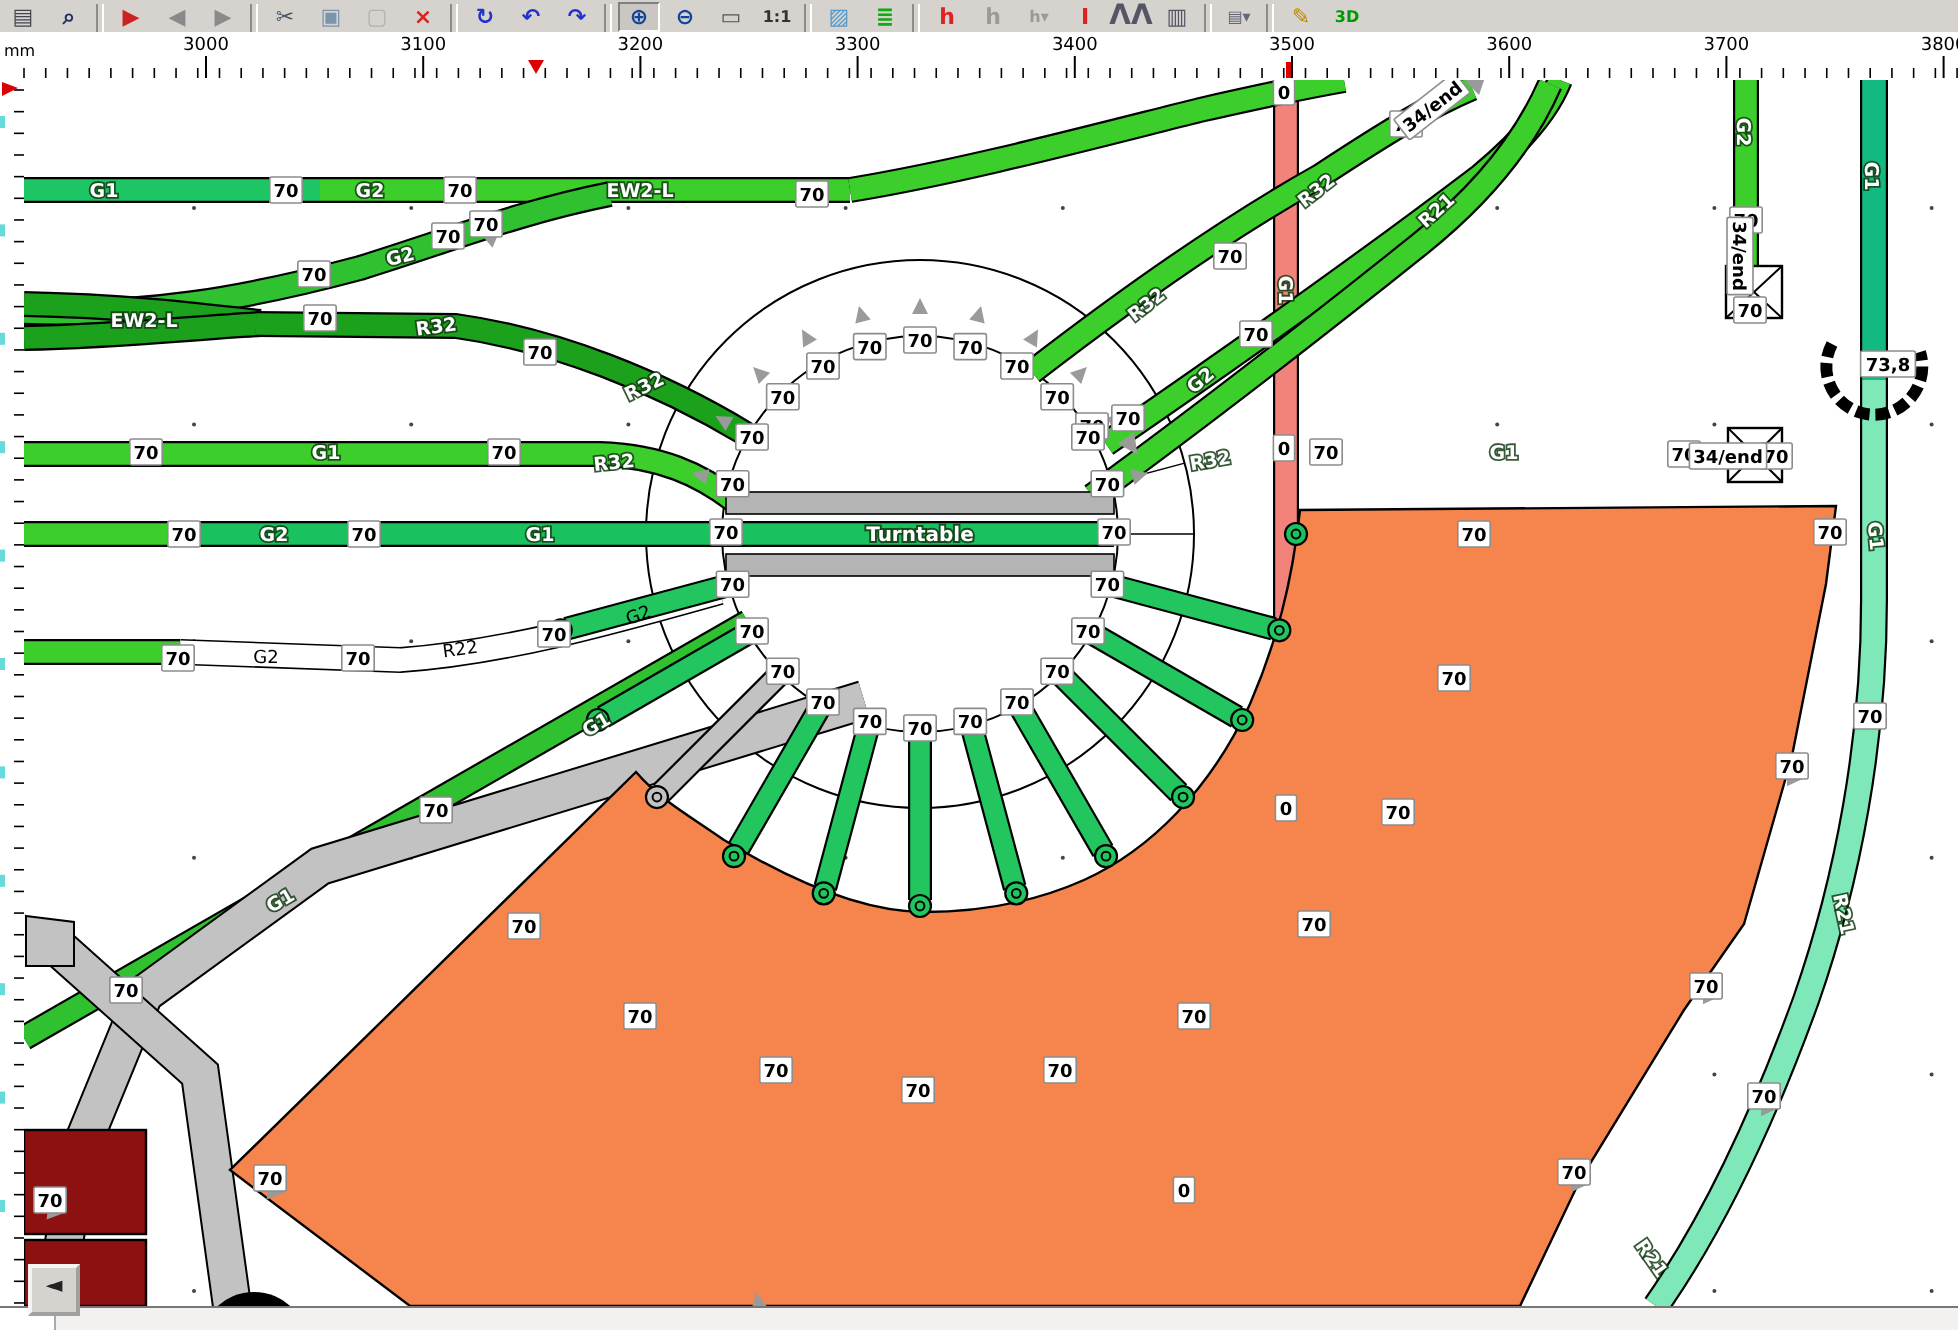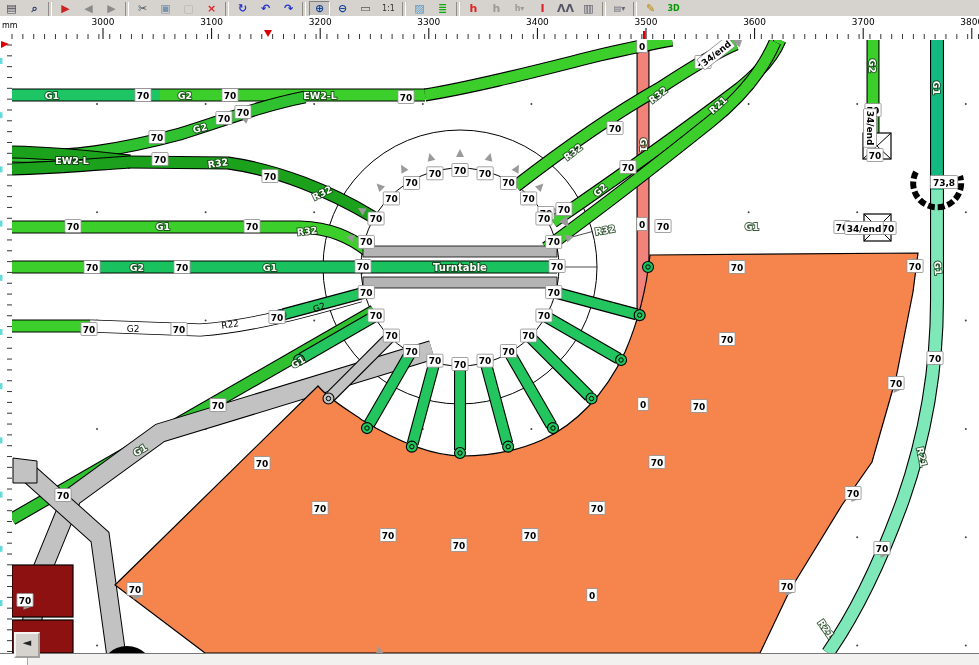--- a/index.html
+++ b/index.html
@@ -41,30 +41,30 @@
       <div class="tb-btn" style="color: rgb(181, 178, 172); font-weight: bold;">▢</div>
       <div class="tb-btn" style="color: rgb(221, 34, 34); font-weight: bold;">×</div>
       <div class="tb-sep"></div>
       <div class="tb-btn" style="color: rgb(34, 51, 204); font-weight: bold;">↻</div>
       <div class="tb-btn" style="color: rgb(34, 51, 204); font-weight: bold;">↶</div>
       <div class="tb-btn" style="color: rgb(34, 51, 204); font-weight: bold;">↷</div>
       <div class="tb-sep"></div>
       <div class="tb-btn pressed" style="color: rgb(17, 68, 153); font-weight: bold;">⊕</div>
       <div class="tb-btn" style="color: rgb(17, 68, 153); font-weight: bold;">⊖</div>
       <div class="tb-btn" style="color: rgb(85, 85, 85); font-weight: bold;">▭</div>
-      <div class="tb-btn" style="color: rgb(51, 51, 51); font-weight: normal; font-size: 8px;">1:1</div>
+      <div class="tb-btn" style="color: rgb(51, 51, 51); font-weight: bold; font-size: 8px;">1:1</div>
       <div class="tb-sep"></div>
       <div class="tb-btn" style="color: rgb(85, 153, 204); font-weight: bold;">▨</div>
       <div class="tb-btn" style="color: rgb(17, 170, 17); font-weight: bold;">≣</div>
       <div class="tb-sep"></div>
       <div class="tb-btn" style="color: rgb(221, 34, 34); font-weight: bold;">h</div>
       <div class="tb-btn" style="color: rgb(154, 154, 154); font-weight: bold;">h</div>
       <div class="tb-btn" style="color: rgb(154, 154, 154); font-weight: bold; font-size: 8px;">h▾</div>
       <div class="tb-btn" style="color: rgb(221, 34, 34); font-weight: bold;">I</div>
-      <div class="tb-btn" style="color: rgb(85, 85, 102); font-weight: bold; font-size: 11px;">ΛΛ</div>
+      <div class="tb-btn" style="color: rgb(85, 85, 102); font-weight: bold; font-size: 14px;">ΛΛ</div>
       <div class="tb-btn" style="color: rgb(85, 85, 102); font-weight: bold;">▥</div>
       <div class="tb-sep"></div>
       <div class="tb-btn" style="color: rgb(102, 102, 119); font-weight: bold; font-size: 8px;">▤▾</div>
       <div class="tb-sep"></div>
       <div class="tb-btn" style="color: rgb(187, 136, 0); font-weight: bold;">✎</div>
       <div class="tb-btn" style="color: rgb(0, 153, 0); font-weight: bold; font-size: 8px; margin-top: 15px;">3D</div>
     </div>
   <div id="hruler">
       <svg width="979" height="24" viewBox="0 0 979 24">
         <text x="2" y="12" font-size="8" fill="#000">mm</text>

